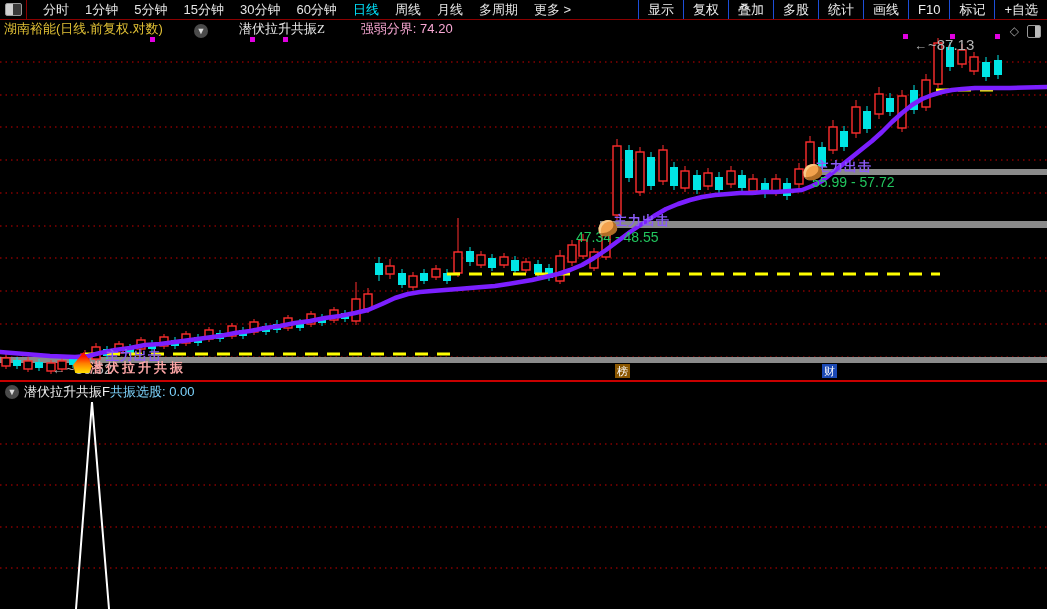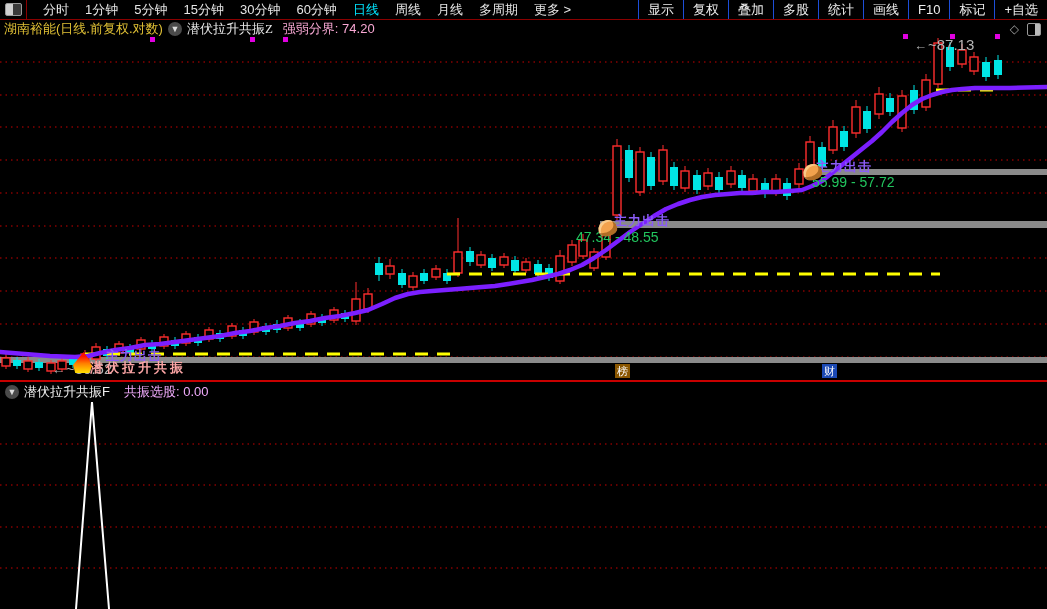--- a/index.html
+++ b/index.html
@@ -10,22 +10,22 @@
           border-bottom:1px solid #8b0000;font-size:13px;color:#ddd;white-space:nowrap;z-index:10;background:#000;}
   .winicon{width:15px;height:11px;border:1px solid #999;border-radius:2px;margin:0 4px 0 5px;
            background:linear-gradient(to right,#cfcfcf 0 45%,#3a3a3a 45%);}
   .tb-sep{width:1px;height:19px;background:#8b0000;margin-right:8px;}
   .tabs{display:flex;gap:0;}
   .tab{padding:0 8px;cursor:pointer;color:#e6e6e6;}
   .tab.active{color:#00e5ff;text-align:right;}
   .toolbar{margin-left:auto;display:flex;height:19px;align-items:center;}
   .tbtn{border-left:1px solid #1d4ed8;padding:0 9px;height:19px;line-height:19px;color:#eee;cursor:pointer;}
   
-  .titlebar{position:absolute;top:20px;left:0;width:1047px;height:18px;display:flex;align-items:center;
-            font-size:13px;z-index:9;}
+  .titlebar{position:absolute;top:20px;left:0;width:1047px;height:18px;display:flex;align-items:flex-end;
+            font-size:13px;z-index:9;gap:26px;}
   .stock{color:#e0c035;margin-left:4px;}
   .chev{display:inline-flex;align-items:center;justify-content:center;width:14px;height:14px;border-radius:50%;
         background:#4a4a4a;color:#ddd;font-size:9px;margin:0 5px;}
   .ind-name{color:#e8e8e8;font-family:Liberation Serif, serif;}
   .thresh{color:#f9a8d4;margin-left:10px;}
   .tr-icons{margin-left:auto;margin-right:6px;display:flex;gap:8px;align-items:center;color:#999;font-size:12px;}
   .split-ic{width:12px;height:11px;border:1px solid #999;border-radius:2px;
             background:linear-gradient(to right,transparent 0 55%,#bbb 55%);}
   
   svg.plot{position:absolute;top:0;left:0;z-index:1;}
@@ -41,21 +41,21 @@
         transform:rotate(-14deg);}
   .flame{position:absolute;width:19px;height:21px;z-index:7;
          background:linear-gradient(to top,#ffe000,#ff8000 45%,#ff1000 80%);
          clip-path:polygon(55% 0,80% 30%,100% 68%,85% 100%,12% 100%,0 62%,30% 28%);}
   .tag{position:absolute;width:15px;height:14px;font-size:11px;line-height:14px;text-align:center;color:#fff;z-index:6;}
   
   .divider{position:absolute;top:380px;left:0;width:1047px;height:2px;background:#c80000;z-index:8;}
   .subhead{position:absolute;top:384px;left:0;width:1047px;height:15px;display:flex;align-items:center;
            font-size:13px;z-index:9;}
   .sub-ind{color:#f0f0f0;}
-  .sub-sig{color:#f0abfc;margin-left:14px;}
+  .sub-sig{color:#7dd3fc;}
 </style>
 </head>
 <body>
 
 <div class="screen">
 
   <div class="topbar">
     <span class="winicon"></span>
     <span class="tb-sep"></span>
     <div class="tabs">

